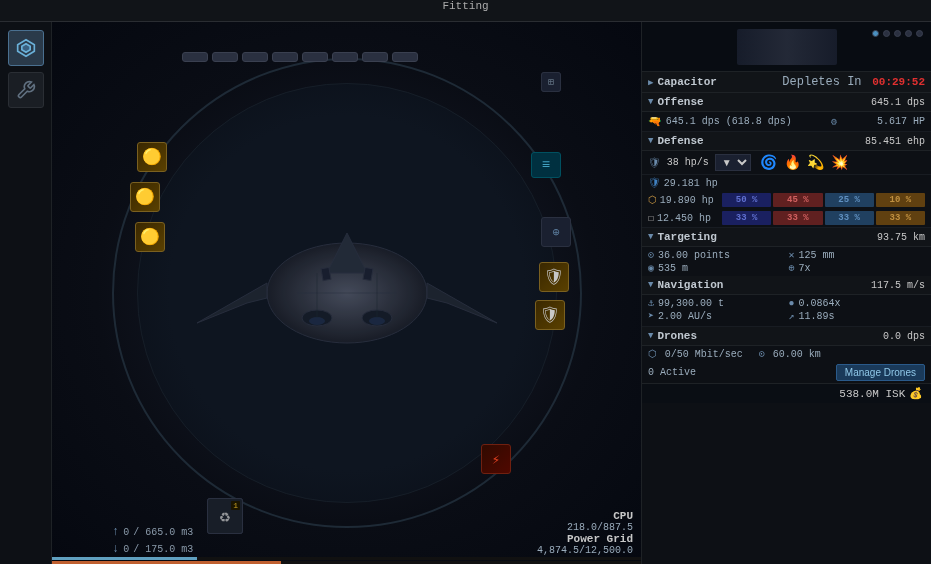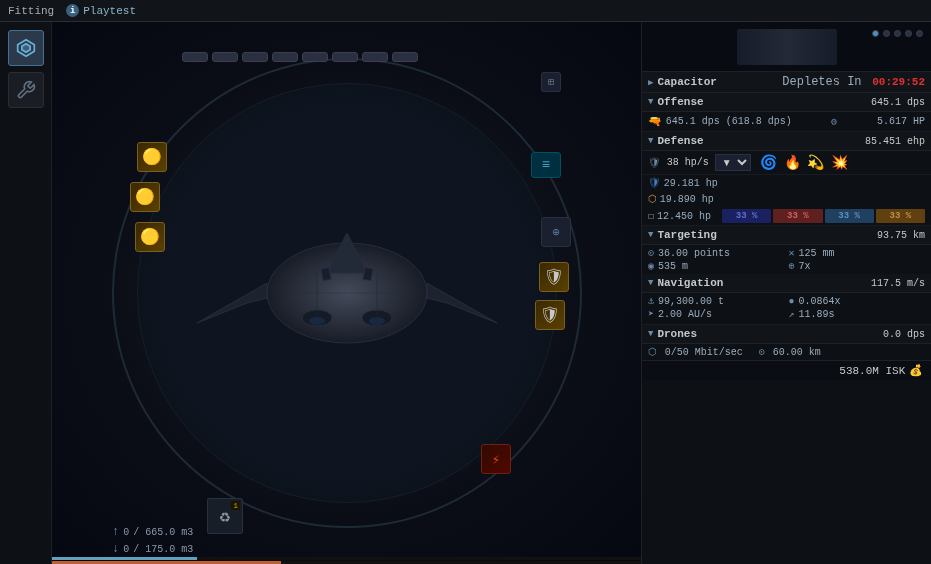--- a/index.html
+++ b/index.html
@@ -16,20 +16,21 @@
 
     
     #top-bar {
       background: #111418;
       border-bottom: 1px solid #2a2d32;
       height: 22px;
       display: flex;
       align-items: center;
       padding: 0 8px;
       gap: 12px;
+      flex-direction: column;
     }
     #top-bar .title {
       color: #aaa;
       font-size: 11px;
     }
     #top-bar .playtest {
       display: flex;
       align-items: center;
       gap: 4px;
       color: #8ab4c8;
@@ -501,20 +502,30 @@
         <span>0</span>
         <span>/ 665.0 m3</span>
       </div>
       <div class="stat-row">
         <span style="color:#6a8aaa;font-size:12px;">↓</span>
         <span>0</span>
         <span>/ 175.0 m3</span>
       </div>
     </div>
 
+    <div id="cpu-power">
+      <div>
+        <span class="label">CPU</span>
+      </div>
+      <div style="color:#9aacbc;font-size:10px;">218.0/887.5</div>
+      <div>
+        <span class="label">Power Grid</span>
+      </div>
+      <div style="color:#9aacbc;font-size:10px;">4,874.5/12,500.0</div>
+    </div>
 
     <div style="position:absolute;bottom:0;left:0;right:0;">
       <div class="pbar">
         <div class="pbar-fill cpu"></div>
       </div>
       <div class="pbar" style="margin-top:1px;">
         <div class="pbar-fill pg"></div>
       </div>
     </div>
 
@@ -588,20 +599,26 @@
         <span style="color:#4080c0;font-size:10px;">🛡</span>
         <span>29.181 hp</span>
       </div>
     </div>
 
     <div class="defense-row">
       <div class="def-hp">
         <span style="color:#c09040;font-size:10px;">⬡</span>
         <span>19.890 hp</span>
       </div>
+      <div class="def-bars">
+        <div class="def-bar-item def-bar-em">50 %</div>
+        <div class="def-bar-item def-bar-therm">45 %</div>
+        <div class="def-bar-item def-bar-kin">25 %</div>
+        <div class="def-bar-item def-bar-exp">10 %</div>
+      </div>
     </div>
 
     <div class="defense-row" style="border-bottom:1px solid #181c22;">
       <div class="def-hp">
         <span style="color:#808080;font-size:10px;">◻</span>
         <span>12.450 hp</span>
       </div>
       <div class="def-bars">
         <div class="def-bar-item def-bar-em">33 %</div>
         <div class="def-bar-item def-bar-therm">33 %</div>
@@ -668,20 +685,24 @@
         <span>Drones</span>
       </div>
       <span class="value">0.0 dps</span>
     </div>
     <div class="drones-row">
       <span style="color:#6a8aaa;">⬡</span>
       <span>0/50 Mbit/sec</span>
       <span style="color:#6a8aaa;margin-left:8px;">⊙</span>
       <span>60.00 km</span>
     </div>
+    <div class="drones-row" style="justify-content:space-between;">
+      <span>0 Active</span>
+      <button class="manage-drones-btn">Manage Drones</button>
+    </div>
 
     <div id="isk-bar">
       <span>538.0M ISK</span>
       <span style="color:#6a8aaa;">💰</span>
     </div>
 
   </div>
 
 </div>
 

